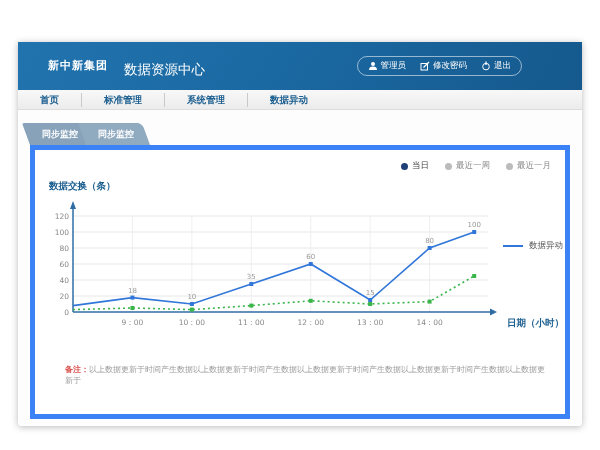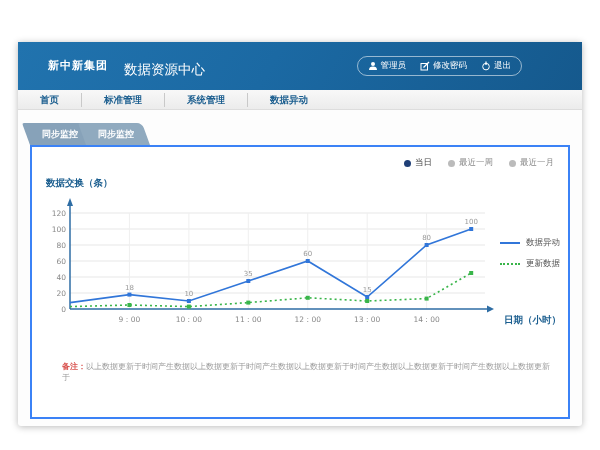--- a/index.html
+++ b/index.html
@@ -38,21 +38,21 @@
   .tab .bg { position:absolute; inset:0; transform:skewX(20deg);
              transform-origin:bottom left; border-radius:2px 5px 0 0; }
   .tab.active .bg { background:#14618f; }
   .tab.inactive .bg { background:#87a2b9; }
   .tab.inactive.alt .bg { background:#90aabf; }
   .tab .lab { position:relative; z-index:2; color:#fff; font-size:9px; font-weight:bold;
               line-height:22px; padding:0 16px 0 12px; display:flex; align-items:center; gap:4px; }
 
   
   .panel { position:absolute; left:12px; top:103px; right:12px; bottom:7px;
-           background:#fff; border:2px solid #3b82f6; }
+           background:#fff; border:5px solid #3b82f6; }
 
   .filters { position:absolute; top:10px; right:14px; display:flex; gap:16px; }
   .filter { display:flex; align-items:center; gap:4px; font-size:8.5px; color:#888; cursor:pointer; }
   .filter .dot { width:7px; height:7px; border-radius:50%; background:#bbb; }
   .filter.selected { color:#444; }
   .filter.selected .dot { background:#1f3f77; }
 
   .ylabel { position:absolute; left:14px; top:30px; font-size:9.5px; font-weight:bold; color:#1b5e8f; }
   .xlabel { position:absolute; left:472px; top:167px; font-size:9.5px; font-weight:bold; color:#1b5e8f; }
 
@@ -209,24 +209,20 @@
         <rect x="429.19718309859155" y="80" width="4" height="4" fill="#39b54a"></rect>
       </svg>
 
     <div class="xlabel">日期（小时）</div>
 
     <div class="chart-legend">
       <div class="row">
         <span class="ls solid"></span>
         <span class="name">数据异动</span>
       </div>
-      <div class="row">
-        <span class="ls dotted"></span>
-        <span class="name">更新数据</span>
-      </div>
     </div>
 
     <div class="note">
       <span class="prefix">备注：</span><span class="body">以上数据更新于时间产生数据以上数据更新于时间产生数据以上数据更新于时间产生数据以上数据更新于时间产生数据以上数据更新于</span>
     </div>
 
   </div>
 </div>
 
 </body></html>

